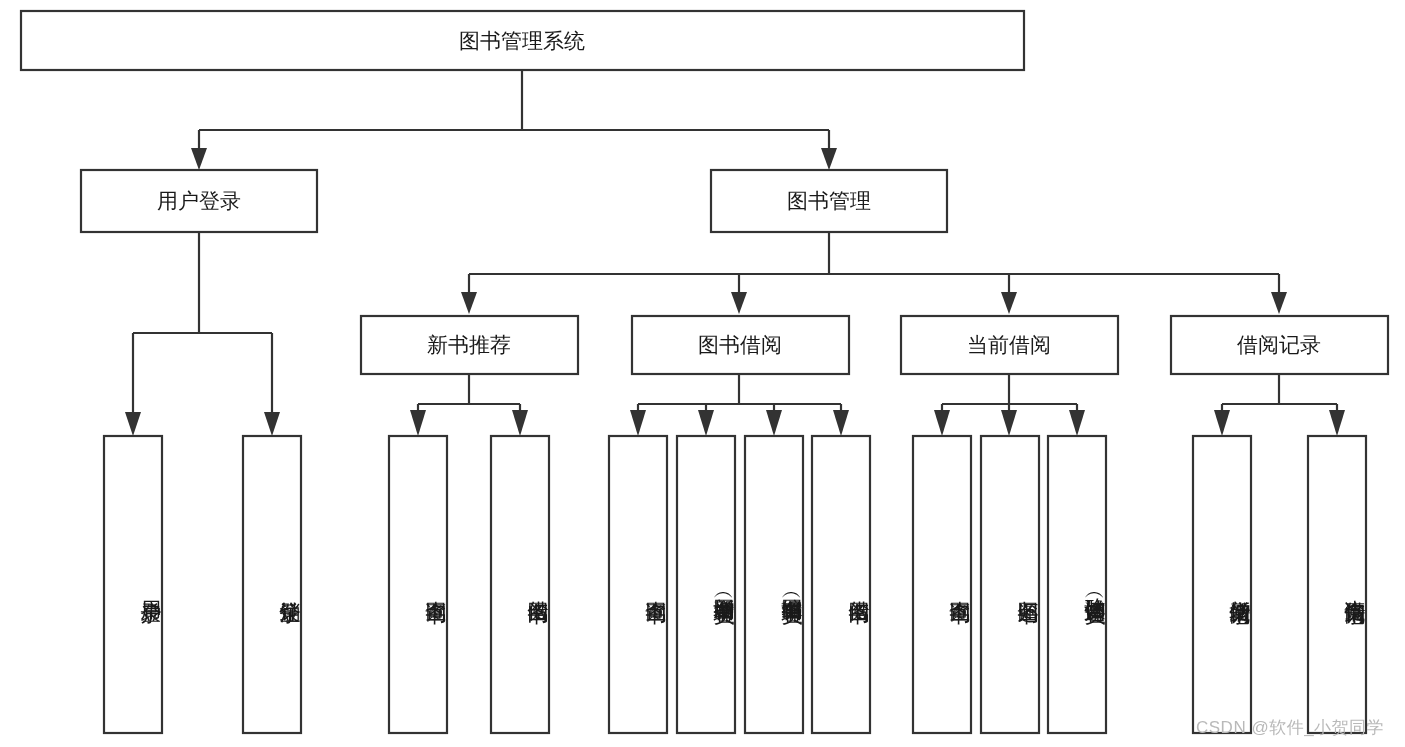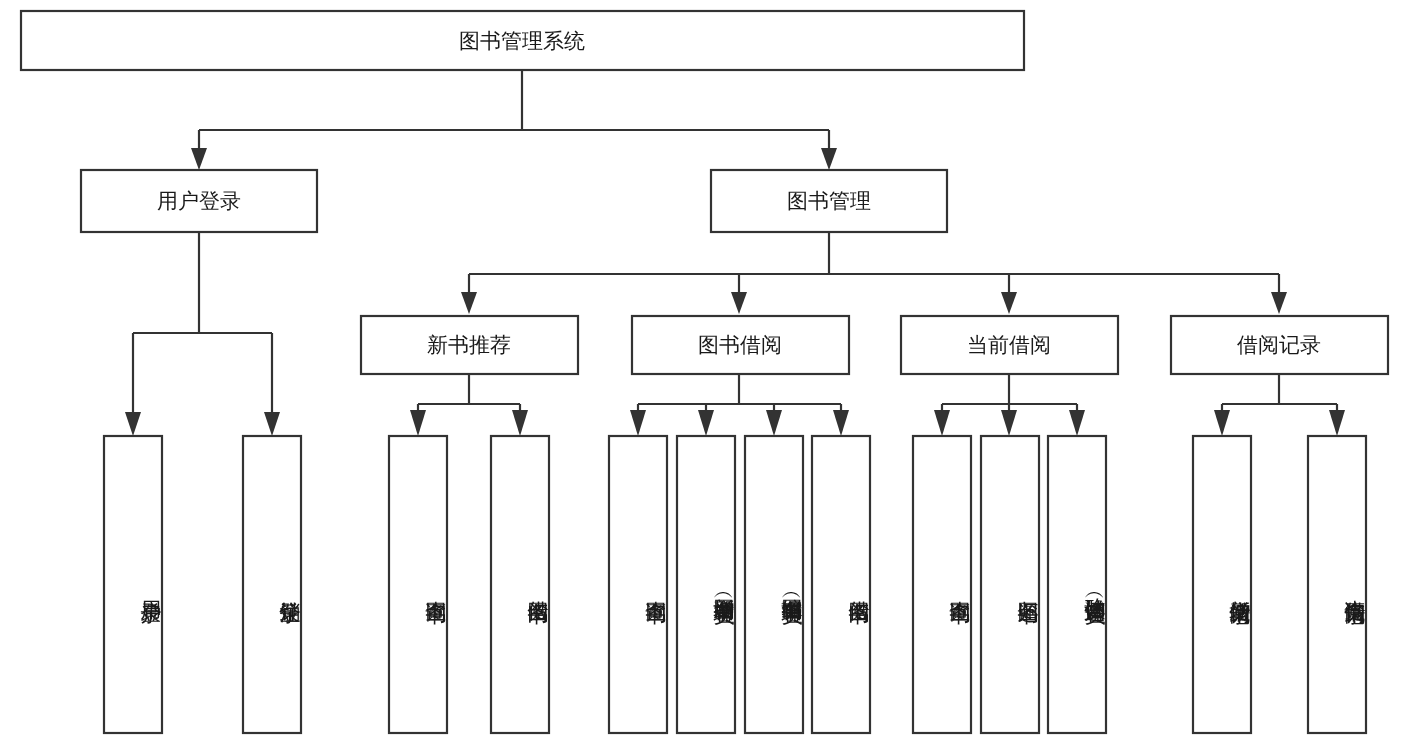--- a/index.html
+++ b/index.html
@@ -208,14 +208,15 @@
   <div class="node-label-v" style="left:745px; top:444px; width:58px; height:283px;">编辑图书（管理员）</div>
   <div class="node-label-v" style="left:812px; top:444px; width:58px; height:283px;">借阅图书</div>
 
   <div class="node-label-v" style="left:913px; top:444px; width:58px; height:283px;">查询图书</div>
   <div class="node-label-v" style="left:981px; top:444px; width:58px; height:283px;">归还图书</div>
   <div class="node-label-v" style="left:1048px; top:444px; width:58px; height:283px;">确认归还（管理员）</div>
 
   <div class="node-label-v" style="left:1193px; top:444px; width:58px; height:283px;">新增借阅记录</div>
   <div class="node-label-v" style="left:1308px; top:444px; width:58px; height:283px;">查询借阅记录</div>
 
+  <div class="watermark" style="left:1196px; top:716px;">CSDN @软件_小贺同学</div>
 
 </div>
 
 </body></html>

